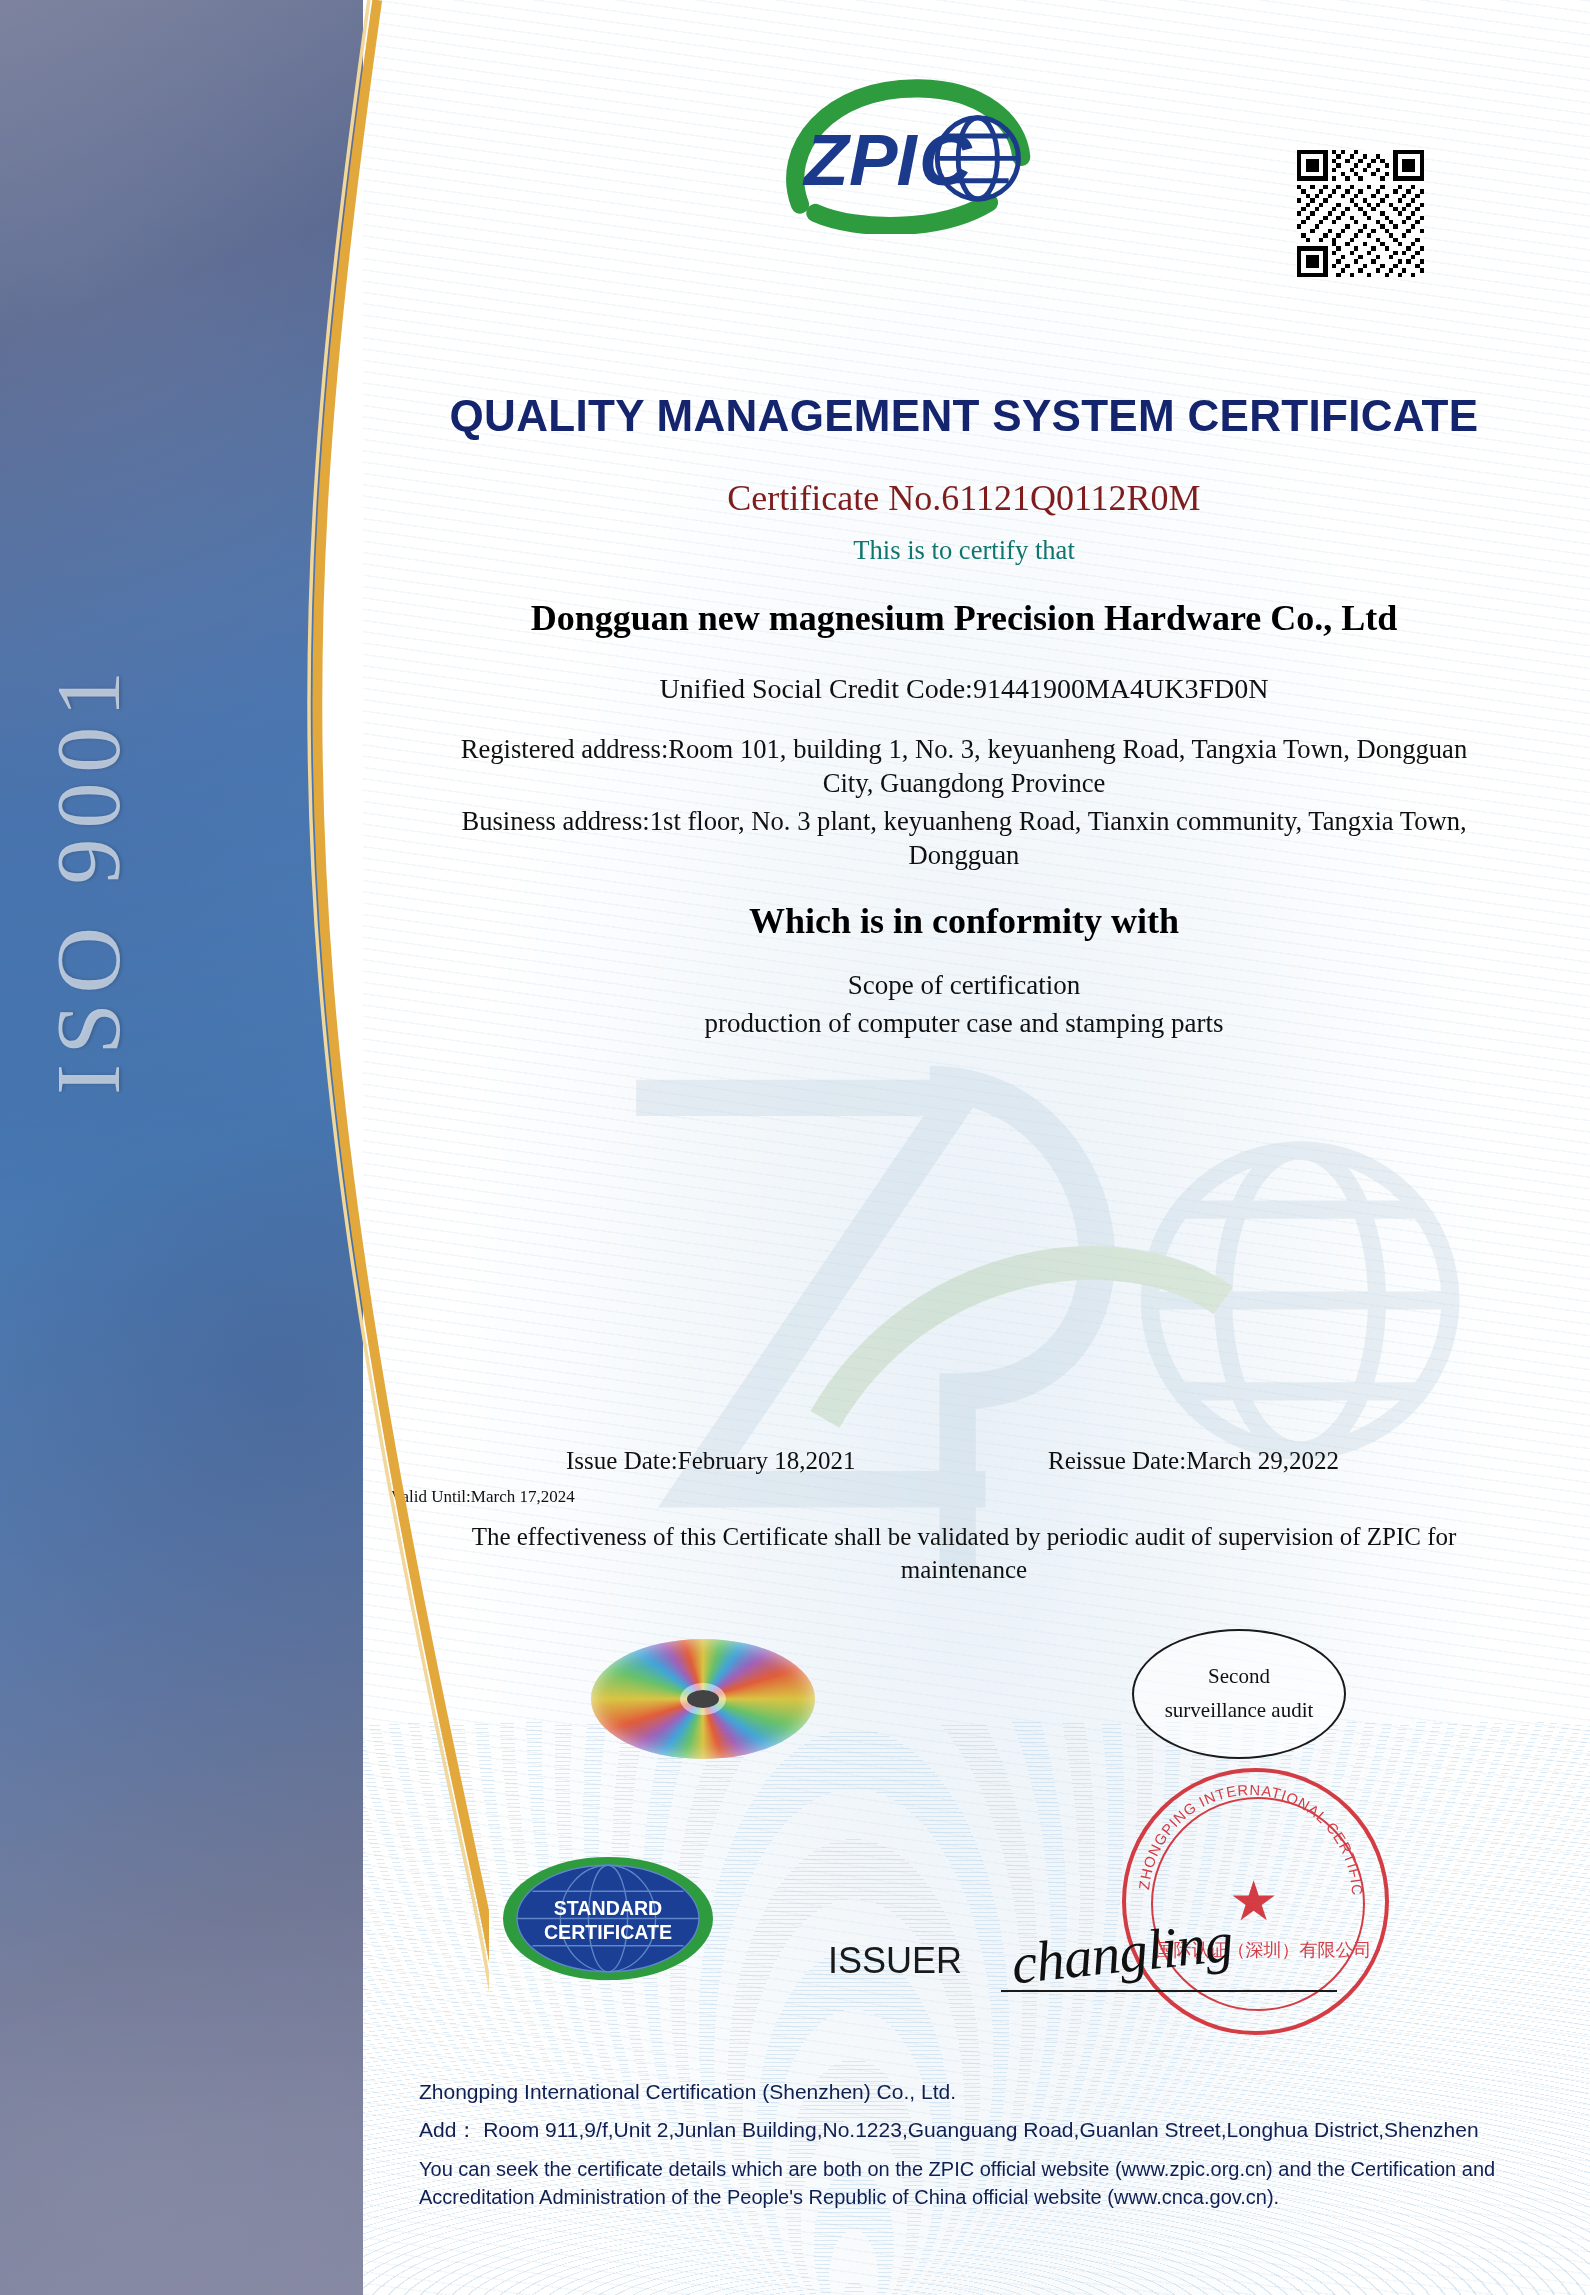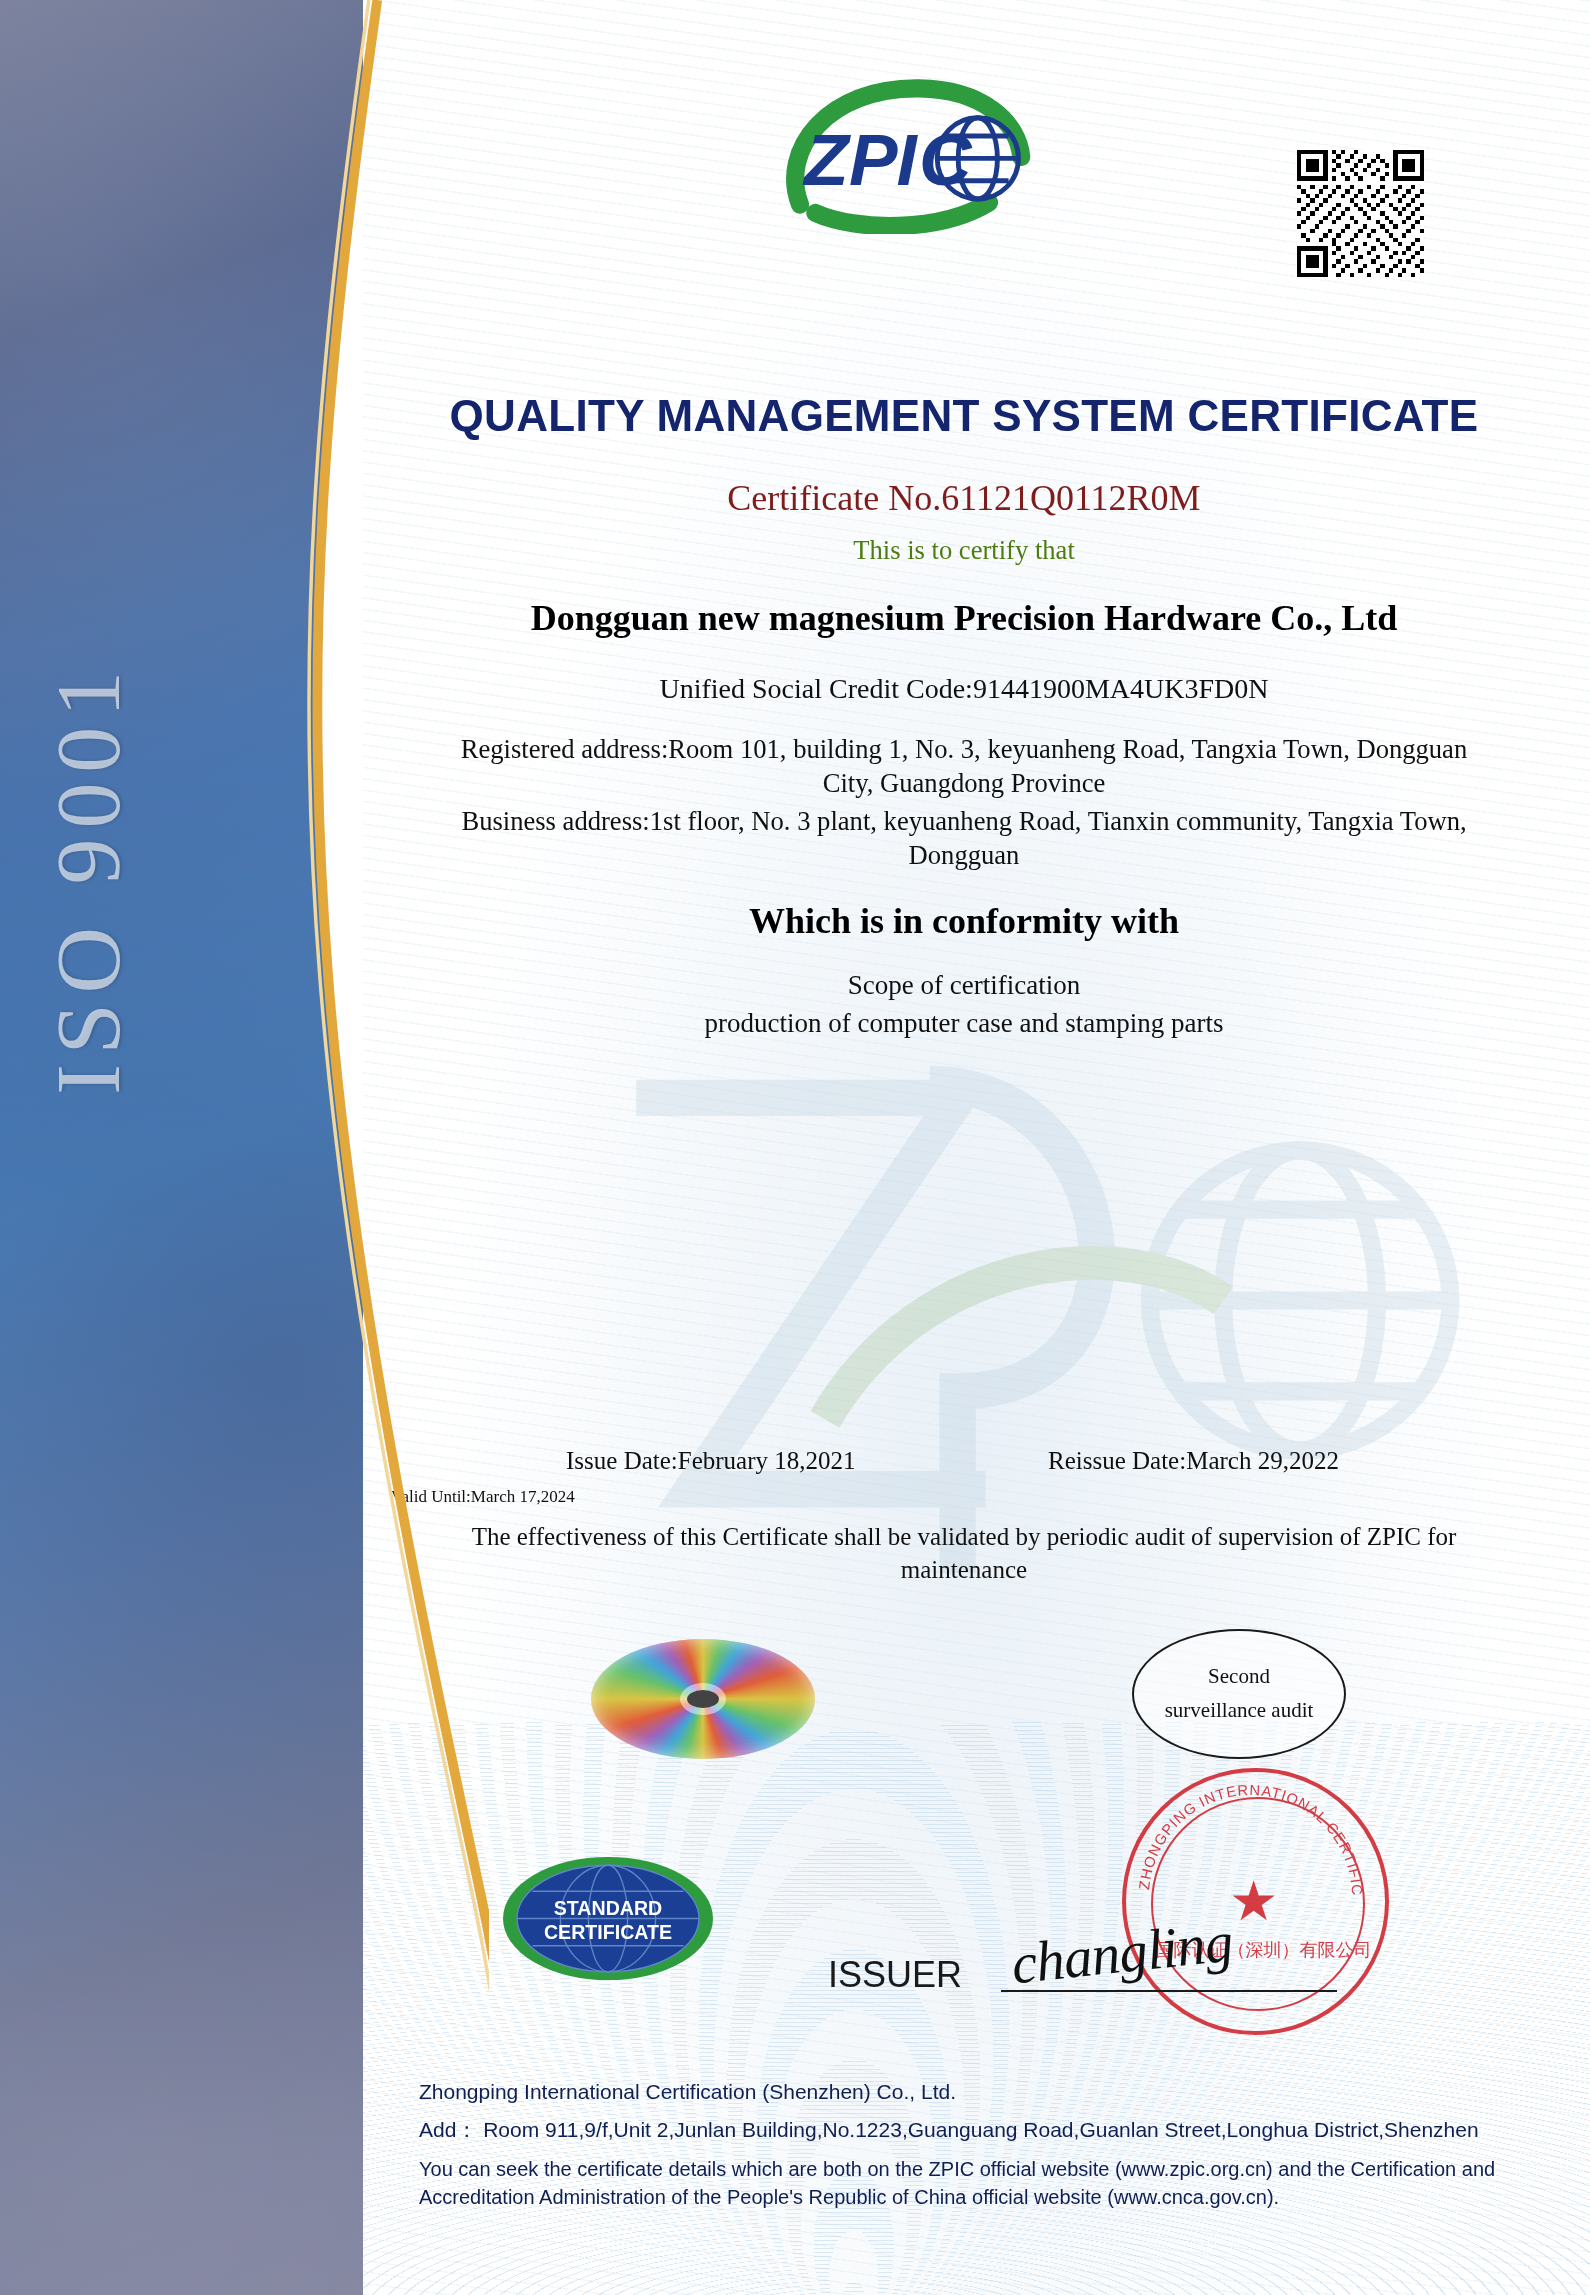--- a/index.html
+++ b/index.html
@@ -139,21 +139,21 @@
     margin: 0 0 36px 0;
     white-space: nowrap;
   }
   .cert-no {
     font-size: 36px;
     color: #7f1d1d;
     margin: 0 0 16px 0;
   }
   .certify-line {
     font-size: 26.6px;
-    color: #4d7c0f;
+    color: #0f766e;
     margin: 0 0 31px 0;
     text-align: center;
   }
   .company {
     font-family: "Liberation Serif", serif;
     font-weight: bold;
     font-size: 36px;
     color: #000000;
     line-height: 1.22;
     margin: 0 auto 32px auto;
@@ -301,21 +301,21 @@
   .issuer-wrap {
     position: absolute;
     left: 828px;
     top: 1926px;
     width: 559px;
     height: 91px;
   }
   .issuer-label {
     position: absolute;
     left: 0;
-    top: 28px;
+    top: 14px;
     font-family: "Liberation Sans", sans-serif;
     font-size: 36px;
     color: #1a1a1a;
   }
   .issuer-rule {
     position: absolute;
     left: 173px;
     top: 64px;
     width: 336px;
     height: 2.1px;

